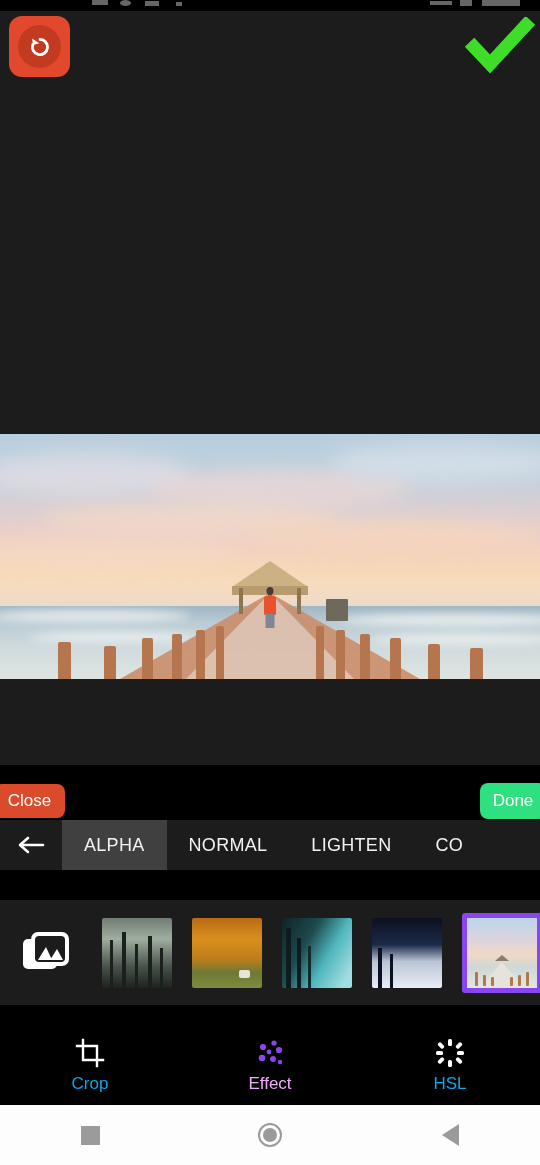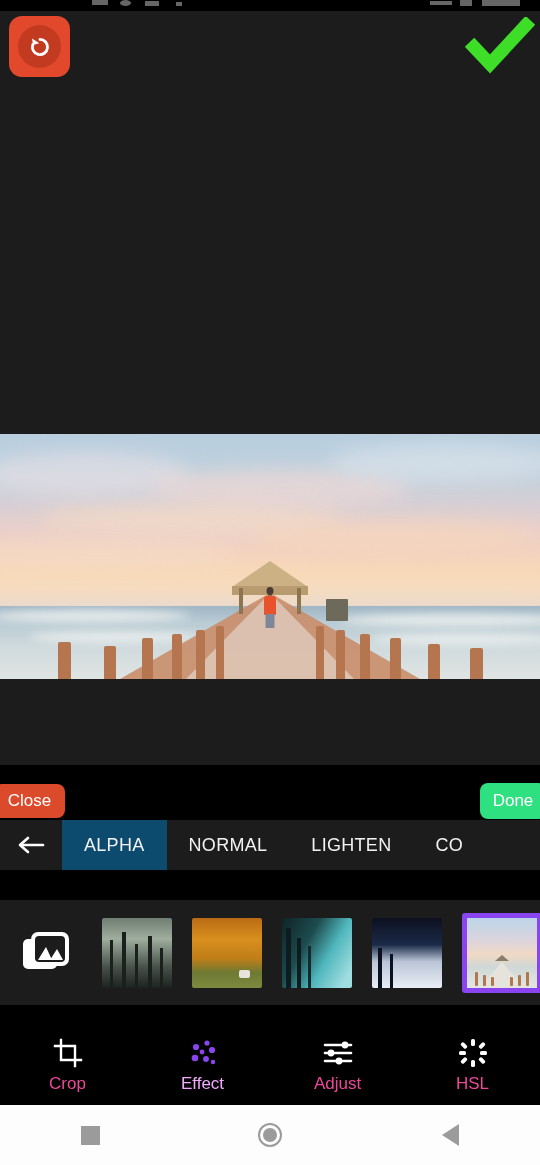--- a/index.html
+++ b/index.html
@@ -143,21 +143,21 @@
   }
   .mode-back {
     width: 62px; display: flex; align-items: center; justify-content: center;
     flex: none;
   }
   .mode-tab {
     display: flex; align-items: center; justify-content: center;
     color: #f2f2f2; font-size: 18px; letter-spacing: .3px;
     padding: 0 22px; flex: none; white-space: nowrap;
   }
-  .mode-tab.active { background: #0c4a6e; }
+  .mode-tab.active { background: #404040; }
 
   
   .thumbs {
     position: absolute; left: 0; top: 900px; width: 540px; height: 105px;
     background: #1c1c1c; display: flex; align-items: center; overflow: hidden;
   }
   .gallery-btn {
     flex: none; width: 70px; height: 70px; margin-left: 12px; margin-right: 10px;
     display: flex; align-items: center; justify-content: center;
   }
@@ -198,21 +198,21 @@
 
   
   .toolbar {
     position: absolute; left: 0; top: 1027px; width: 540px; height: 78px;
     background: #000; display: flex; align-items: center;
   }
   .tool {
     flex: 1; display: flex; flex-direction: column;
     align-items: center; justify-content: center; gap: 6px;
   }
-  .tool-label { font-size: 17px; color: #ec4899; }
+  .tool-label { font-size: 17px; color: #0ea5e9; }
   .tool.active .tool-label { color: #f0abfc; }
   .tool-icon { height: 30px; display: flex; align-items: center; justify-content: center; }
 
   
   .navbar {
     position: absolute; left: 0; top: 1105px; width: 540px; height: 60px;
     background: #fdfdfd; display: flex; align-items: center;
   }
   .nav-btn { flex: 1; display: flex; align-items: center; justify-content: center; }
   .nav-square { width: 19px; height: 19px; background: #9b9b9b; }
@@ -390,33 +390,20 @@
           <circle cx="24" cy="12" r="3.1" fill="#8b45f0"></circle>
           <circle cx="14" cy="14" r="2.4" fill="#8b45f0"></circle>
           <circle cx="7" cy="20" r="3.3" fill="#8b45f0"></circle>
           <circle cx="18" cy="21" r="2.9" fill="#8b45f0"></circle>
           <circle cx="25" cy="24" r="2.2" fill="#8b45f0"></circle>
         </svg>
       </div>
       <div class="tool-label">Effect</div>
     </div>
 
-    <div class="tool">
-      <div class="tool-icon">
-        <svg width="32" height="28" viewBox="0 0 32 28">
-          <path d="M3 6 H29" stroke="#fff" stroke-width="2.6" stroke-linecap="round"></path>
-          <path d="M3 14 H29" stroke="#fff" stroke-width="2.6" stroke-linecap="round"></path>
-          <path d="M3 22 H29" stroke="#fff" stroke-width="2.6" stroke-linecap="round"></path>
-          <circle cx="23" cy="6" r="3.4" fill="#fff"></circle>
-          <circle cx="9" cy="14" r="3.4" fill="#fff"></circle>
-          <circle cx="17" cy="22" r="3.4" fill="#fff"></circle>
-        </svg>
-      </div>
-      <div class="tool-label">Adjust</div>
-    </div>
 
     <div class="tool">
       <div class="tool-icon">
         <svg width="30" height="30" viewBox="0 0 30 30">
           <g fill="#fff">
             <rect x="13" y="1" width="4" height="7" rx="1.6"></rect>
             <rect x="13" y="22" width="4" height="7" rx="1.6"></rect>
             <rect x="1" y="13" width="7" height="4" rx="1.6"></rect>
             <rect x="22" y="13" width="7" height="4" rx="1.6"></rect>
             <rect x="4" y="4" width="4" height="7" rx="1.6" transform="rotate(-45 6 7.5)"></rect>

